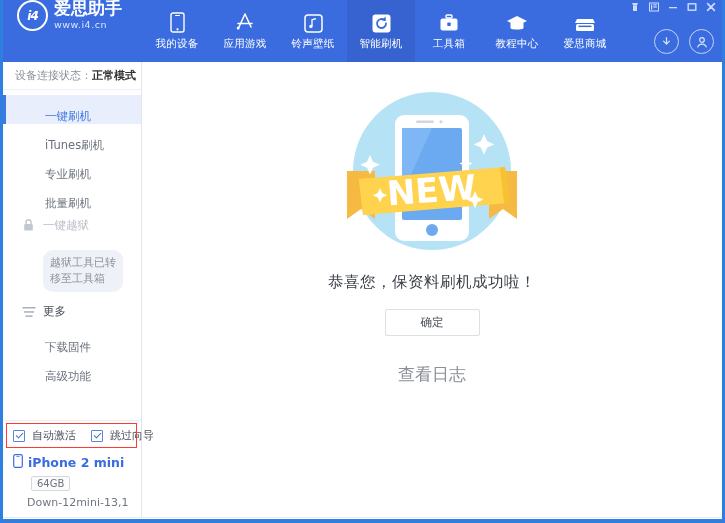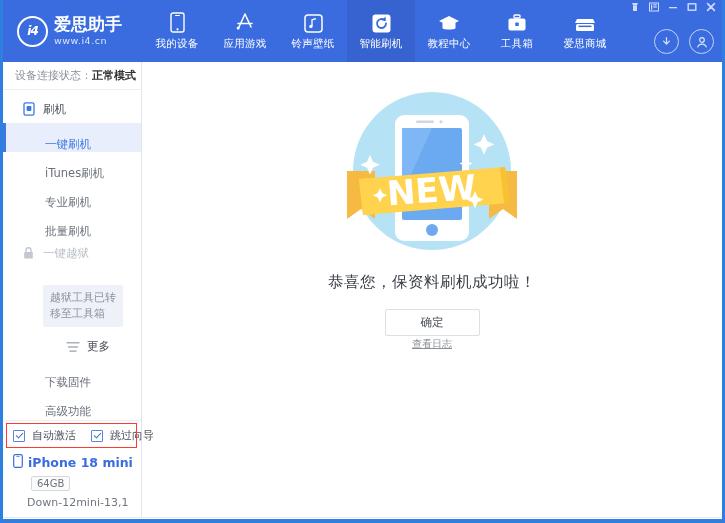--- a/index.html
+++ b/index.html
@@ -12,21 +12,21 @@
     position:relative;width:725px;height:523px;box-sizing:border-box;
     border:3px solid #2f7fe0;border-top:0;border-bottom-width:4px;
     background:#fff;overflow:hidden;
   }
 
   
   .header{
     position:relative;height:62px;background:#3a6ce0;
     display:flex;align-items:stretch;
   }
-  .logo-zone{width:140px;display:flex;align-items:center;padding-left:14px;box-sizing:border-box;}
+  .logo-zone{width:140px;display:flex;align-items:flex-start;padding-left:14px;box-sizing:border-box;}
   .logo-badge{
     width:27px;height:27px;border-radius:50%;border:2px solid #fff;
     display:flex;align-items:center;justify-content:center;
     color:#fff;font-size:12px;font-weight:bold;font-style:italic;letter-spacing:-1px;
     flex:0 0 auto;
   }
   .logo-text{margin-left:6px;line-height:1;}
   .logo-cn{color:#fff;font-size:17px;font-weight:bold;letter-spacing:0px;display:block;}
   .logo-url{color:#dbe4fb;font-size:9.5px;display:block;margin-top:3px;letter-spacing:.5px;}
 
@@ -73,21 +73,21 @@
 
   .sub{
     height:29px;display:flex;align-items:flex-end;padding-left:42px;
     font-size:11.5px;color:#6b717c;position:relative;
   }
   .sub.active{background:#e8eefc;color:#3f78e0;}
   .sub.active:before{
     content:"";position:absolute;left:0;top:0;bottom:0;width:3px;background:#3f78e0;
   }
   .tip{
-    margin:18px 6px 4px 40px;background:#eef1f7;border-radius:2px;
+    margin:11px 6px 4px 40px;background:#eef1f7;border-radius:10px;
     padding:5px 7px;font-size:11px;color:#8d939e;line-height:1.45;width:80px;box-sizing:border-box;
   }
 
   .side-bottom{border-top:1px solid #eceff3;padding:0;}
   .chk-row{
     display:flex;align-items:center;gap:7px;padding:7px 6px 7px 10px;
     position:relative;
   }
   .redbox{
     position:absolute;left:3px;right:4px;top:2px;bottom:2px;
@@ -114,21 +114,21 @@
   .main{flex:1;background:#fff;display:flex;flex-direction:column;align-items:center;}
 
   .art{margin-top:17px;position:relative;width:190px;height:185px;}
   .art svg{display:block;}
 
   .msg{margin-top:8px;font-size:15.5px;color:#3c4049;letter-spacing:.5px;}
   .okbtn{
     margin-top:16px;width:93px;height:25px;border:1px solid #dcdfe4;background:#fff;
     border-radius:2px;font-size:11.5px;color:#4a4f59;display:flex;align-items:center;justify-content:center;
   }
-  .loglink{margin-top:1px;font-size:10px;color:#8a9099;text-decoration:underline;}
+  .loglink{margin-top:27px;font-size:17px;color:#8a9099;}
 
   
   .footer{
     height:28px;border-top:1px solid #e6e9ee;display:flex;align-items:center;
     background:#fff;
   }
 </style>
 </head>
 <body>
 
@@ -216,41 +216,41 @@
               <rect x="0.5" y="0.5" width="18" height="18" rx="3" fill="#fff"></rect>
               <path d="M14 9.5a4.5 4.5 0 1 1-1.5-3.35" stroke="#3a6ce0" stroke-width="1.8" fill="none" stroke-linecap="round"></path>
               <path d="M13.6 2.6 L13.9 6.8 L9.8 6.2 Z" fill="#3a6ce0"></path>
             </svg>
         </span>
         <span class="nav-label">智能刷机</span>
       </div>
 
       <div class="nav-item">
         <span class="nav-icon">
-          <svg width="22" height="19" viewBox="0 0 22 19">
-              <path d="M11 2 L21 7 L11 12 L1 7 Z" fill="#fff"></path>
-              <path d="M4.5 9 V14 C4.5 16 17.5 16 17.5 14 V9" fill="#fff"></path>
-            </svg>
-        </span>
-        <span class="nav-label">教程中心</span>
-      </div>
-
-      <div class="nav-item">
-        <span class="nav-icon">
           <svg width="20" height="19" viewBox="0 0 20 19">
               <rect x="7" y="1" width="6" height="3" rx="1" fill="none" stroke="#fff" stroke-width="1.4"></rect>
               <rect x="1.5" y="4.5" width="17" height="12" rx="2" fill="#fff"></rect>
               <rect x="8.3" y="8.6" width="3.4" height="3.4" rx="0.6" fill="#3a6ce0"></rect>
             </svg>
         </span>
         <span class="nav-label">工具箱</span>
       </div>
 
       <div class="nav-item">
         <span class="nav-icon">
+          <svg width="22" height="19" viewBox="0 0 22 19">
+              <path d="M11 2 L21 7 L11 12 L1 7 Z" fill="#fff"></path>
+              <path d="M4.5 9 V14 C4.5 16 17.5 16 17.5 14 V9" fill="#fff"></path>
+            </svg>
+        </span>
+        <span class="nav-label">教程中心</span>
+      </div>
+
+      <div class="nav-item">
+        <span class="nav-icon">
           <svg width="22" height="18" viewBox="0 0 22 18">
               <path d="M3 4 L19 4 L21 8 L1 8 Z" fill="#fff"></path>
               <rect x="2" y="9" width="18" height="7" rx="1.5" fill="#fff"></rect>
               <rect x="4.5" y="10.6" width="13" height="1.5" fill="#3a6ce0"></rect>
             </svg>
         </span>
         <span class="nav-label">爱思商城</span>
       </div>
 
     </div>
@@ -275,29 +275,20 @@
 
     <div class="sidebar">
 
       <div class="conn-status">
         <span>设备连接状态：</span>
           <b>正常模式</b>
       </div>
 
       <div class="side-scroll">
 
-        <div class="grp">
-          <span class="grp-ico">
-            <svg width="14" height="14" viewBox="0 0 14 14">
-                <rect x="2" y="0.8" width="10" height="12.4" rx="1.6" fill="none" stroke="#3f78e0" stroke-width="1.3"></rect>
-                <rect x="4.6" y="4.1" width="4.8" height="4.8" rx="0.8" fill="#3f78e0"></rect>
-              </svg>
-          </span>
-          <span class="grp-label">刷机</span>
-        </div>
         <div class="sub active">
           <span>一键刷机</span>
         </div>
         <div class="sub">
           <span>iTunes刷机</span>
         </div>
         <div class="sub">
           <span>专业刷机</span>
         </div>
         <div class="sub">
@@ -308,21 +299,21 @@
           <span class="grp-ico">
             <svg width="13" height="14" viewBox="0 0 13 14">
                 <path d="M4 6 V4.2 a2.5 2.5 0 0 1 5 0 V6" fill="none" stroke="#c2c7d0" stroke-width="1.4"></path>
                 <rect x="2.2" y="6" width="8.6" height="6.6" rx="1.2" fill="#c2c7d0"></rect>
               </svg>
           </span>
           <span class="grp-label">一键越狱</span>
         </div>
         <div class="tip">越狱工具已转移至工具箱</div>
 
-        <div class="grp" style="margin-top:6px;margin-left:44px;">
+        <div class="grp" style="margin-top:6px;">
           <span class="grp-ico">
             <svg width="14" height="12" viewBox="0 0 14 12">
                 <rect x="0.5" y="1" width="13" height="1.5" fill="#a9b0bb"></rect>
                 <rect x="2" y="5.2" width="10" height="1.5" fill="#a9b0bb"></rect>
                 <rect x="3.5" y="9.4" width="7" height="1.5" fill="#a9b0bb"></rect>
               </svg>
           </span>
           <span class="grp-label">更多</span>
         </div>
         <div class="sub">
@@ -343,21 +334,21 @@
         </div>
 
         <div class="dev">
           <div class="dev-name-row">
             <span>
               <svg width="10" height="14" viewBox="0 0 10 14">
                   <rect x="0.7" y="0.7" width="8.6" height="12.6" rx="1.5" fill="none" stroke="#3a6ce0" stroke-width="1.2"></rect>
                   <rect x="3.4" y="2.3" width="3.2" height="0.7" fill="#3a6ce0"></rect>
                 </svg>
             </span>
-            <span class="dev-name">iPhone 18 mini</span>
+            <span class="dev-name">iPhone 2 mini</span>
           </div>
           <span class="dev-cap">64GB</span>
           <div class="dev-model">Down-12mini-13,1</div>
         </div>
       </div>
     </div>
 
     <div class="main">
 
       <div class="art">

